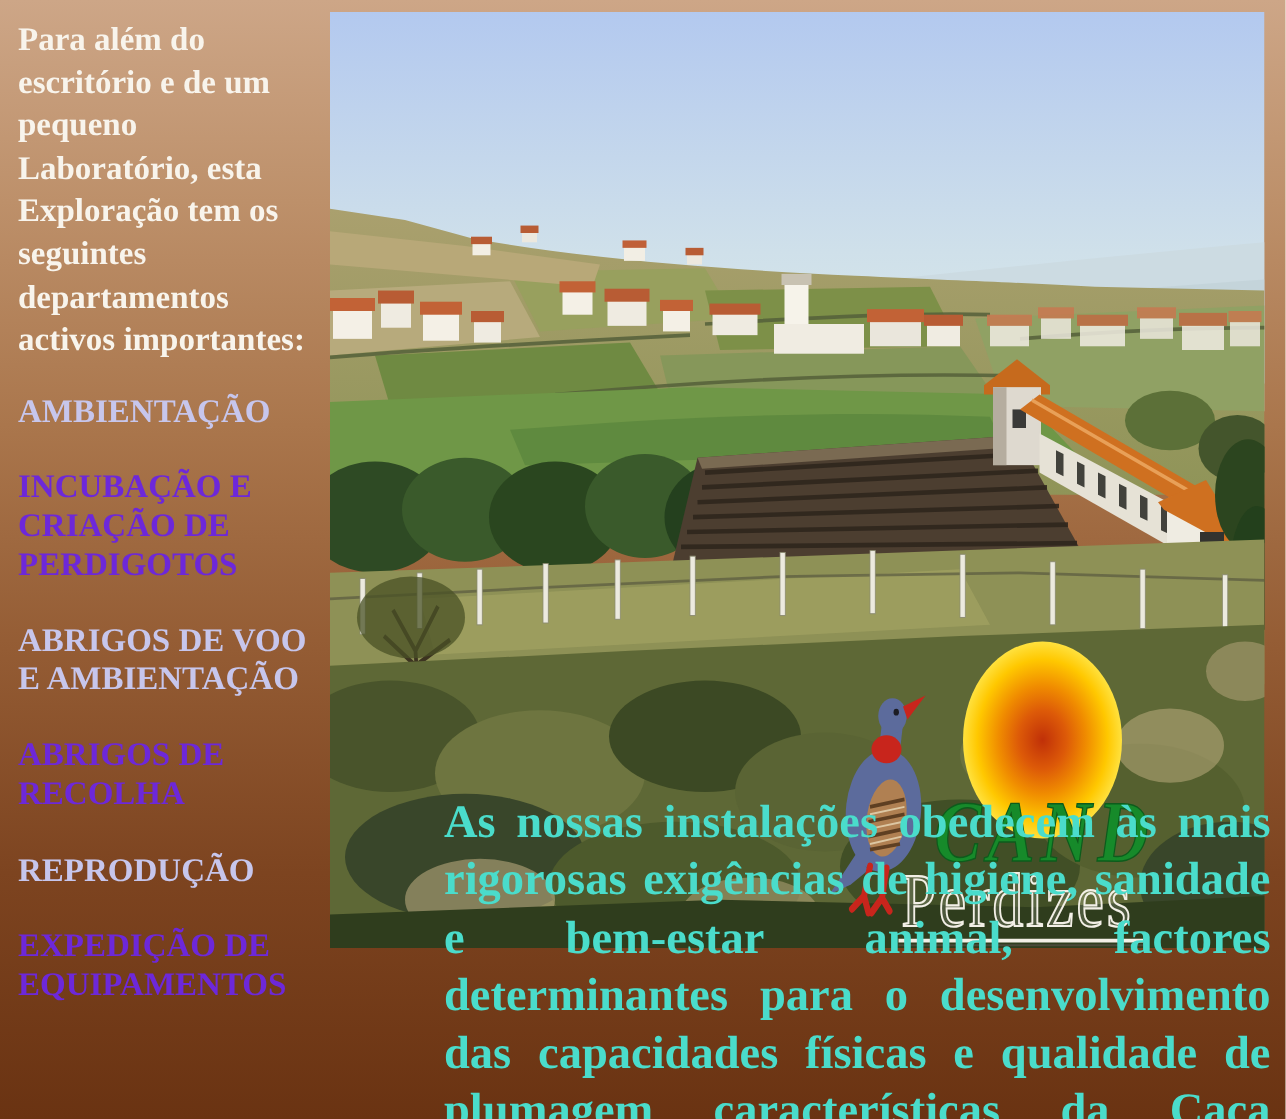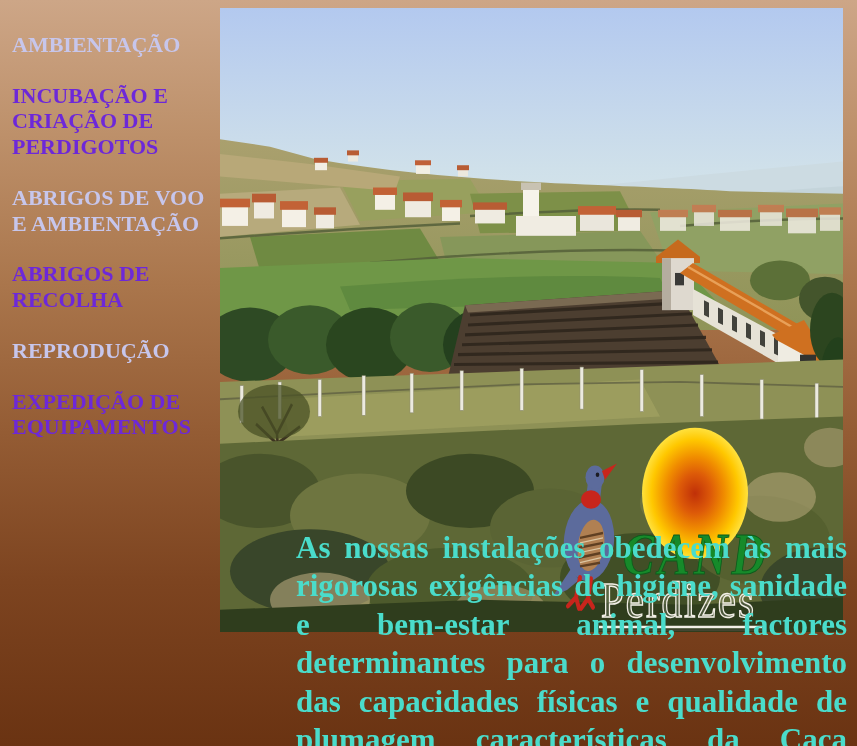--- a/index.html
+++ b/index.html
@@ -28,20 +28,21 @@
   .footer-text {
     position:absolute; left:296px; top:529px; width:551px;
     color:#4adccb; font-weight:bold; font-size:31px; line-height:1.24;
     text-align:justify; text-align-last:left;
   }
 </style>
 </head>
 <body>
 
 <div class="sidebar">
+  <p class="intro">Para além do escritório e de um pequeno Laboratório, esta Exploração tem os seguintes departamentos activos importantes:</p>
   <ul class="dept-list">
     <li class="lav">AMBIENTAÇÃO</li>
     <li class="yel">INCUBAÇÃO E CRIAÇÃO DE PERDIGOTOS</li>
     <li class="lav">ABRIGOS DE VOO E AMBIENTAÇÃO</li>
     <li class="yel">ABRIGOS DE RECOLHA</li>
     <li class="lav">REPRODUÇÃO</li>
     <li class="yel">EXPEDIÇÃO DE EQUIPAMENTOS</li>
   </ul>
 </div>
 

